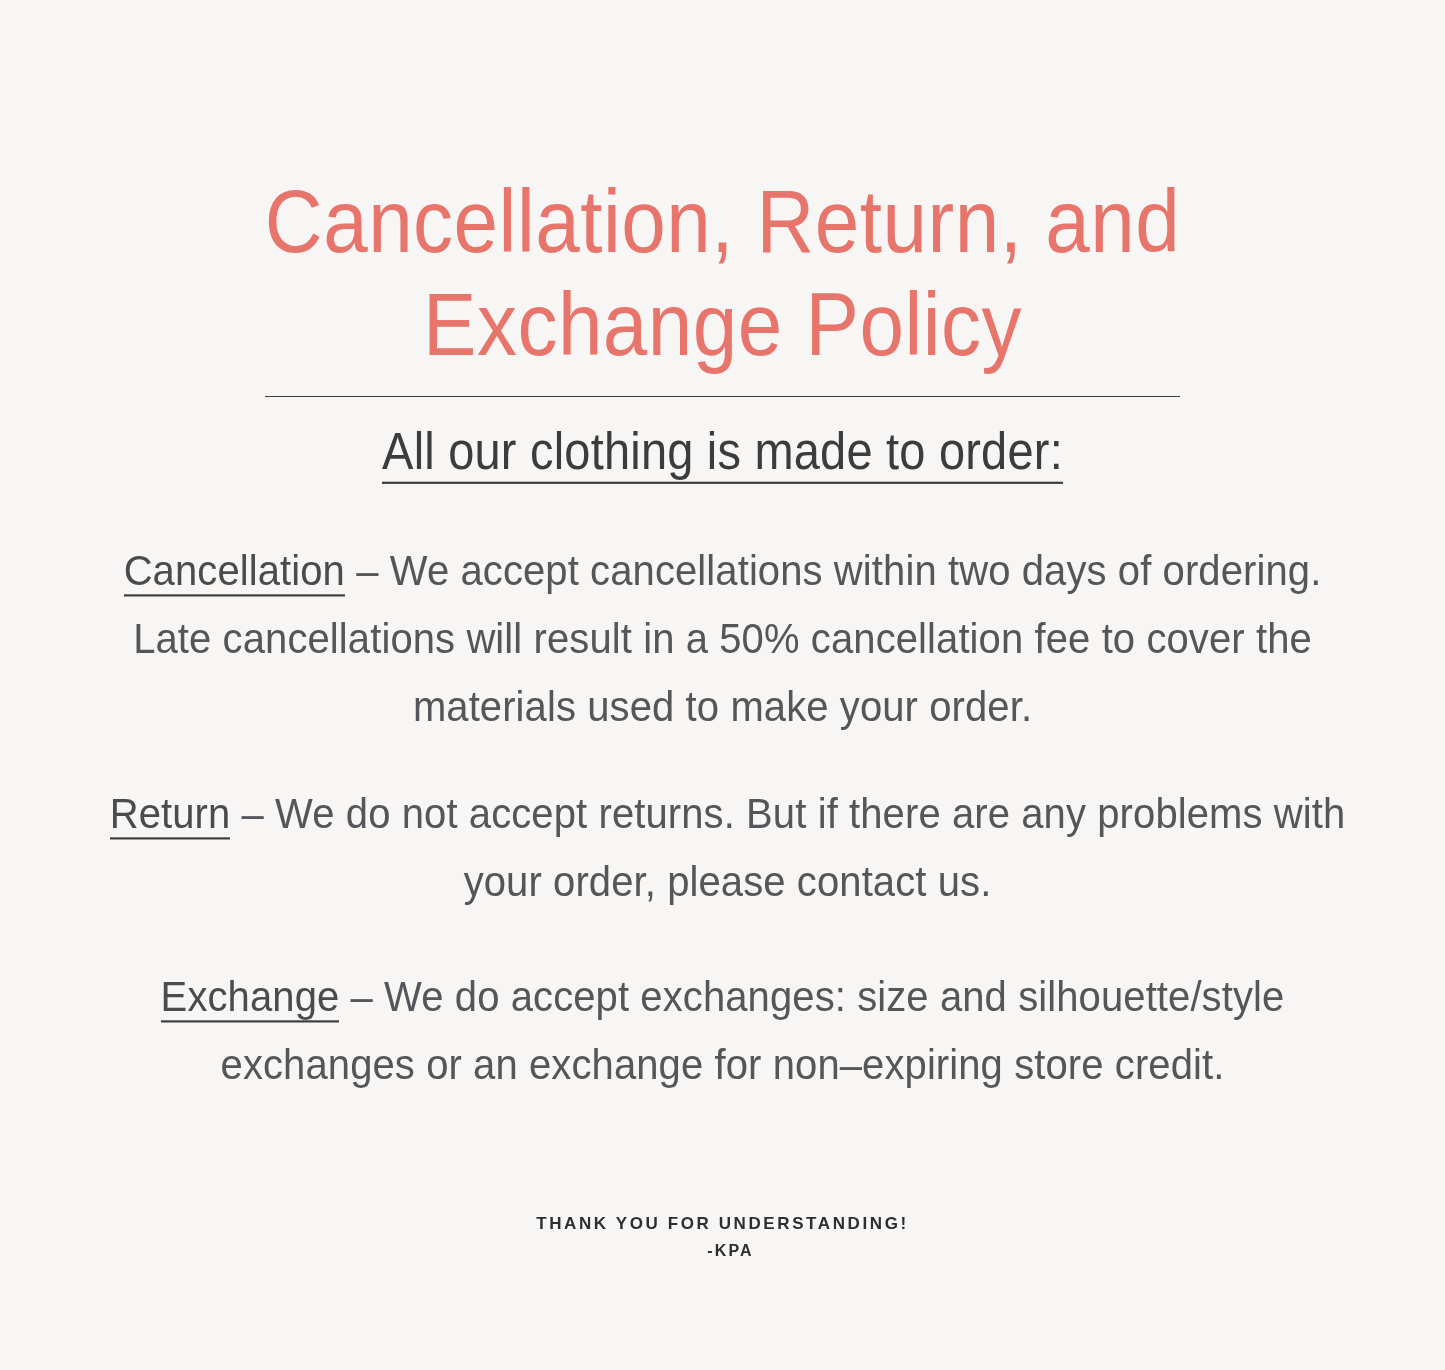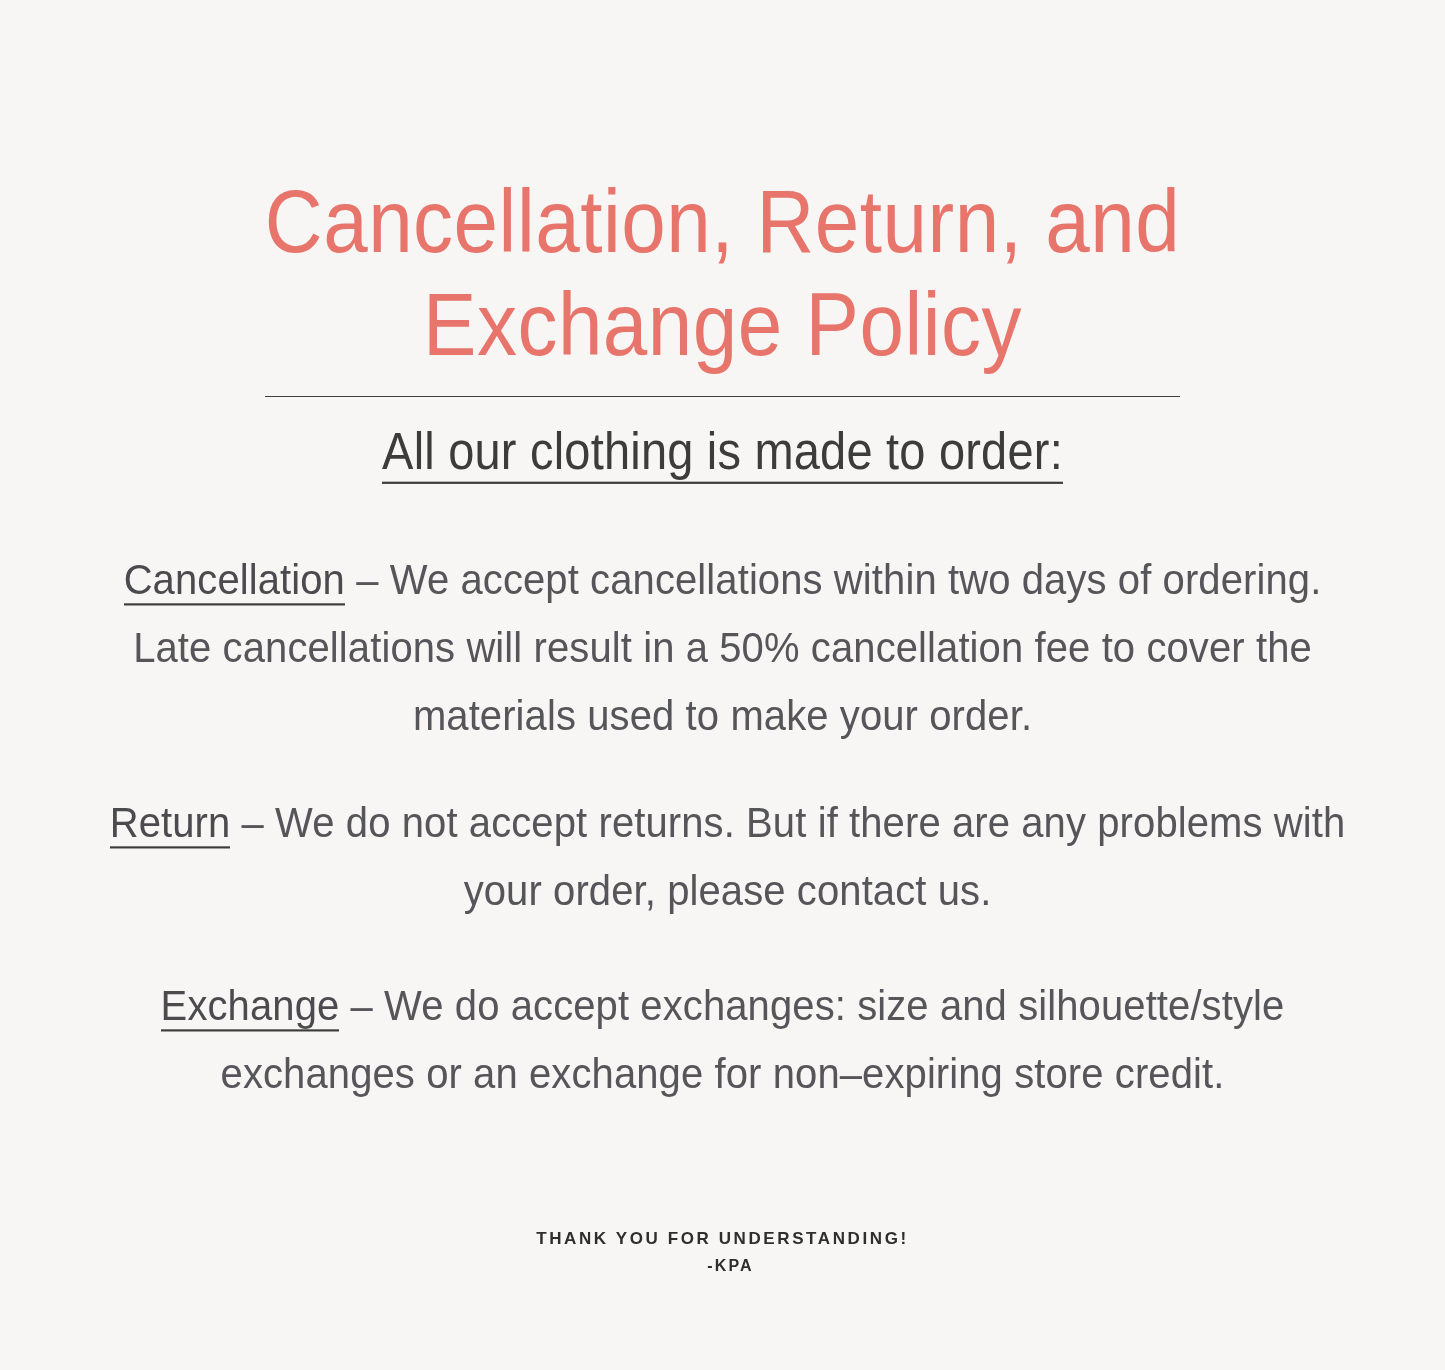--- a/index.html
+++ b/index.html
@@ -60,21 +60,21 @@
     transform: scaleY(1.1);
     transform-origin: top center;
   }
   .subtitle .u {
     border-bottom: 2px solid #3c3c3c;
     padding-bottom: 2px;
   }
 
   
   .body-block {
-    margin: 9px auto;
+    margin: 0 auto;
     width: 1300px;
     padding-top: 58px;
   }
   .para {
     text-align: center;
     font-weight: 300;
     font-size: 40px;
     line-height: 1.58;
     color: #55555a;
     letter-spacing: 0.1px;
@@ -91,21 +91,21 @@
 
   .para-cancellation { width: 1250px; margin-left: auto; margin-right: auto; }
   .para-return { width: 1310px; margin-left: auto; margin-right: auto; margin-top: 54px;}
   .para-exchange { width: 1290px; margin-left: auto; margin-right: auto; margin-top: 56px;}
 
   
   .footer {
     position: absolute;
     left: 0;
     right: 0;
-    bottom: 95px;
+    bottom: 110px;
     text-align: center;
   }
   .footer-line1 {
     font-size: 17px;
     font-weight: 700;
     letter-spacing: 2.6px;
     color: #2e2e2e;
     margin: 0;
   }
   .footer-line2 {

